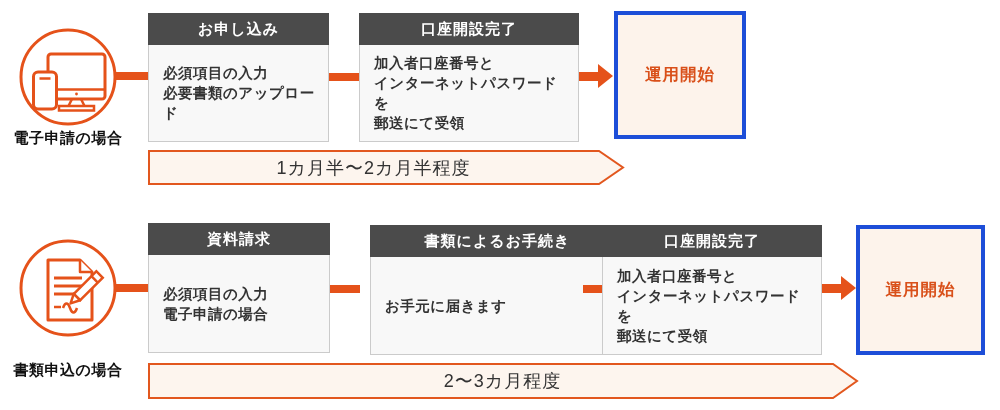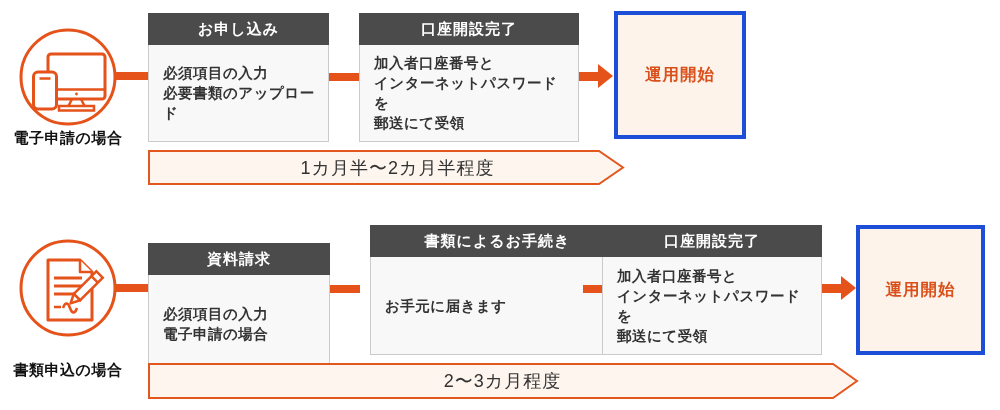--- a/index.html
+++ b/index.html
@@ -43,38 +43,38 @@
   .step-header{height:32px;flex:0 0 32px;background:#4B4B4B;color:#ffffff;
                display:flex;align-items:center;justify-content:center;
                font-size:15px;font-weight:bold;letter-spacing:1px;
                margin:-1px -1px 0 -1px;}
   .step-body{flex:1;display:flex;flex-direction:column;justify-content:center;
              padding-left:14px;padding-right:6px;}
   .step-body span{font-size:14.5px;font-weight:bold;color:#333;line-height:1.38;
                   letter-spacing:.5px;}
   .r1 .step1{left:148px;top:13px;width:181px;height:129px;}
   .r1 .step2{left:359px;top:13px;width:220px;height:129px;}
-  .r2 .step1{left:148px;top:243px;width:182px;height:130px;}
+  .r2 .step1{left:148px;top:223px;width:182px;height:130px;}
   .r2 .step2{left:370px;top:225px;width:255px;height:130px;}
   .r2 .step3{left:602px;top:225px;width:220px;height:130px;}
 
   
   .result{position:absolute;box-sizing:border-box;background:#FDF3EB;
           border:4px solid #1d4ed8;display:flex;align-items:center;justify-content:center;
           font-size:16.5px;font-weight:bold;color:#D9501A;letter-spacing:1px;}
   .r1 .result{left:614px;top:11px;width:132px;height:128px;}
   .r2 .result{left:856px;top:225px;width:129px;height:130px;}
 
   
   .banner-svg{position:absolute;}
   .r1 .banner-svg{left:148px;top:150px;}
   .r2 .banner-svg{left:148px;top:363px;}
   .banner-label{position:absolute;display:flex;align-items:center;justify-content:center;
                 font-size:18px;font-weight:500;color:#333;letter-spacing:1px;}
-  .r1 .banner-label{left:160px;top:151px;width:475px;height:33px;}
+  .r1 .banner-label{left:136px;top:151px;width:475px;height:33px;}
   .r2 .banner-label{left:148px;top:364px;width:709px;height:34px;}
 </style>
 </head>
 <body>
 
 <div class="canvas">
 
   <section class="row r1">
 
     <div class="icon-wrap">

